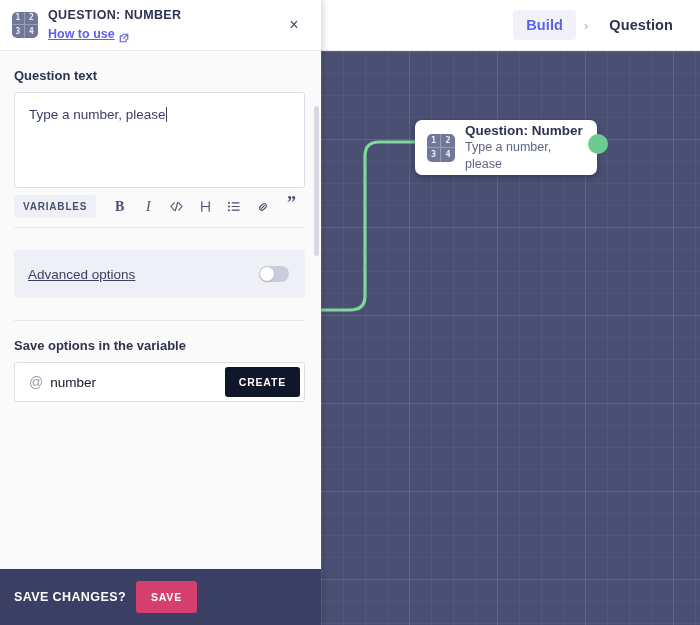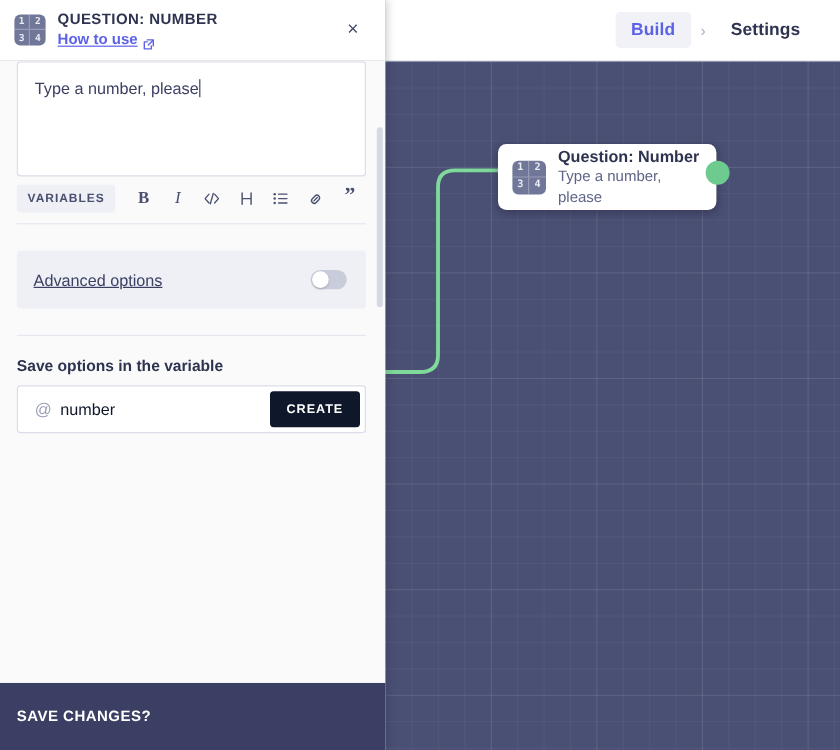--- a/index.html
+++ b/index.html
@@ -27,21 +27,21 @@
 
   
   #topbar {
     position: absolute;
     left: 321px; top: 0;
     width: 379px; height: 51px;
     background: #ffffff;
     display: flex;
     align-items: center;
     justify-content: flex-end;
-    padding-right: 20px;
+    padding-right: 14px;
     border-bottom: 1px solid #e7e8ef;
   }
   .breadcrumb { display: flex; align-items: center; gap: 2px; }
   .crumb {
     font-size: 14.5px;
     font-weight: 700;
     color: #2e3350;
     padding: 7px 13px;
     border-radius: 4px;
     letter-spacing: .1px;
@@ -293,21 +293,21 @@
     <div class="node-title">Question: Number</div>
     <div class="node-sub">Type a number, please</div>
   </div>
 </div>
 <div id="node-dot"></div>
 
 <div id="topbar">
   <div class="breadcrumb">
     <div class="crumb active">Build</div>
     <div class="crumb-sep">›</div>
-    <div class="crumb">Settings</div>
+    <div class="crumb">Question</div>
   </div>
 </div>
 
 <div id="panel">
 
   <div id="panel-header">
     <div class="numicon">
       <span>1</span>
       <span>2</span>
       <span>3</span>
@@ -322,20 +322,21 @@
           <path d="M10 2 L5.5 6.5" fill="none" stroke="#5c62e8" stroke-width="1.4" stroke-linecap="round"></path>
           <path d="M8.5 7.5 V10.5 H1.5 V3.5 H4.5" fill="none" stroke="#5c62e8" stroke-width="1.4" stroke-linecap="round" stroke-linejoin="round"></path>
         </svg>
       </a>
     </div>
     <div id="close-btn">×</div>
   </div>
 
   <div id="panel-body">
 
+    <div class="field-label">Question text</div>
 
     <div id="question-textarea">
       <span>Type a number, please</span><span class="caret"></span>
     </div>
 
     <div id="format-toolbar">
       <div id="variables-btn">VARIABLES</div>
       <div class="fmt" style="font-weight:700;font-family:'Liberation Serif',serif;font-size:14px;">B</div>
       <div class="fmt" style="font-style:italic;font-family:'Liberation Serif',serif;font-size:14px;">I</div>
       <div class="fmt">
@@ -379,15 +380,16 @@
       <span class="var-at">@</span>
       <span class="var-name">number</span>
       <div id="create-btn">CREATE</div>
     </div>
 
     <div id="panel-scrollbar"></div>
   </div>
 
   <div id="save-bar">
     <div class="save-q">SAVE CHANGES?</div>
+    <div id="save-btn">SAVE</div>
   </div>
 
 </div>
 
 </body></html>

